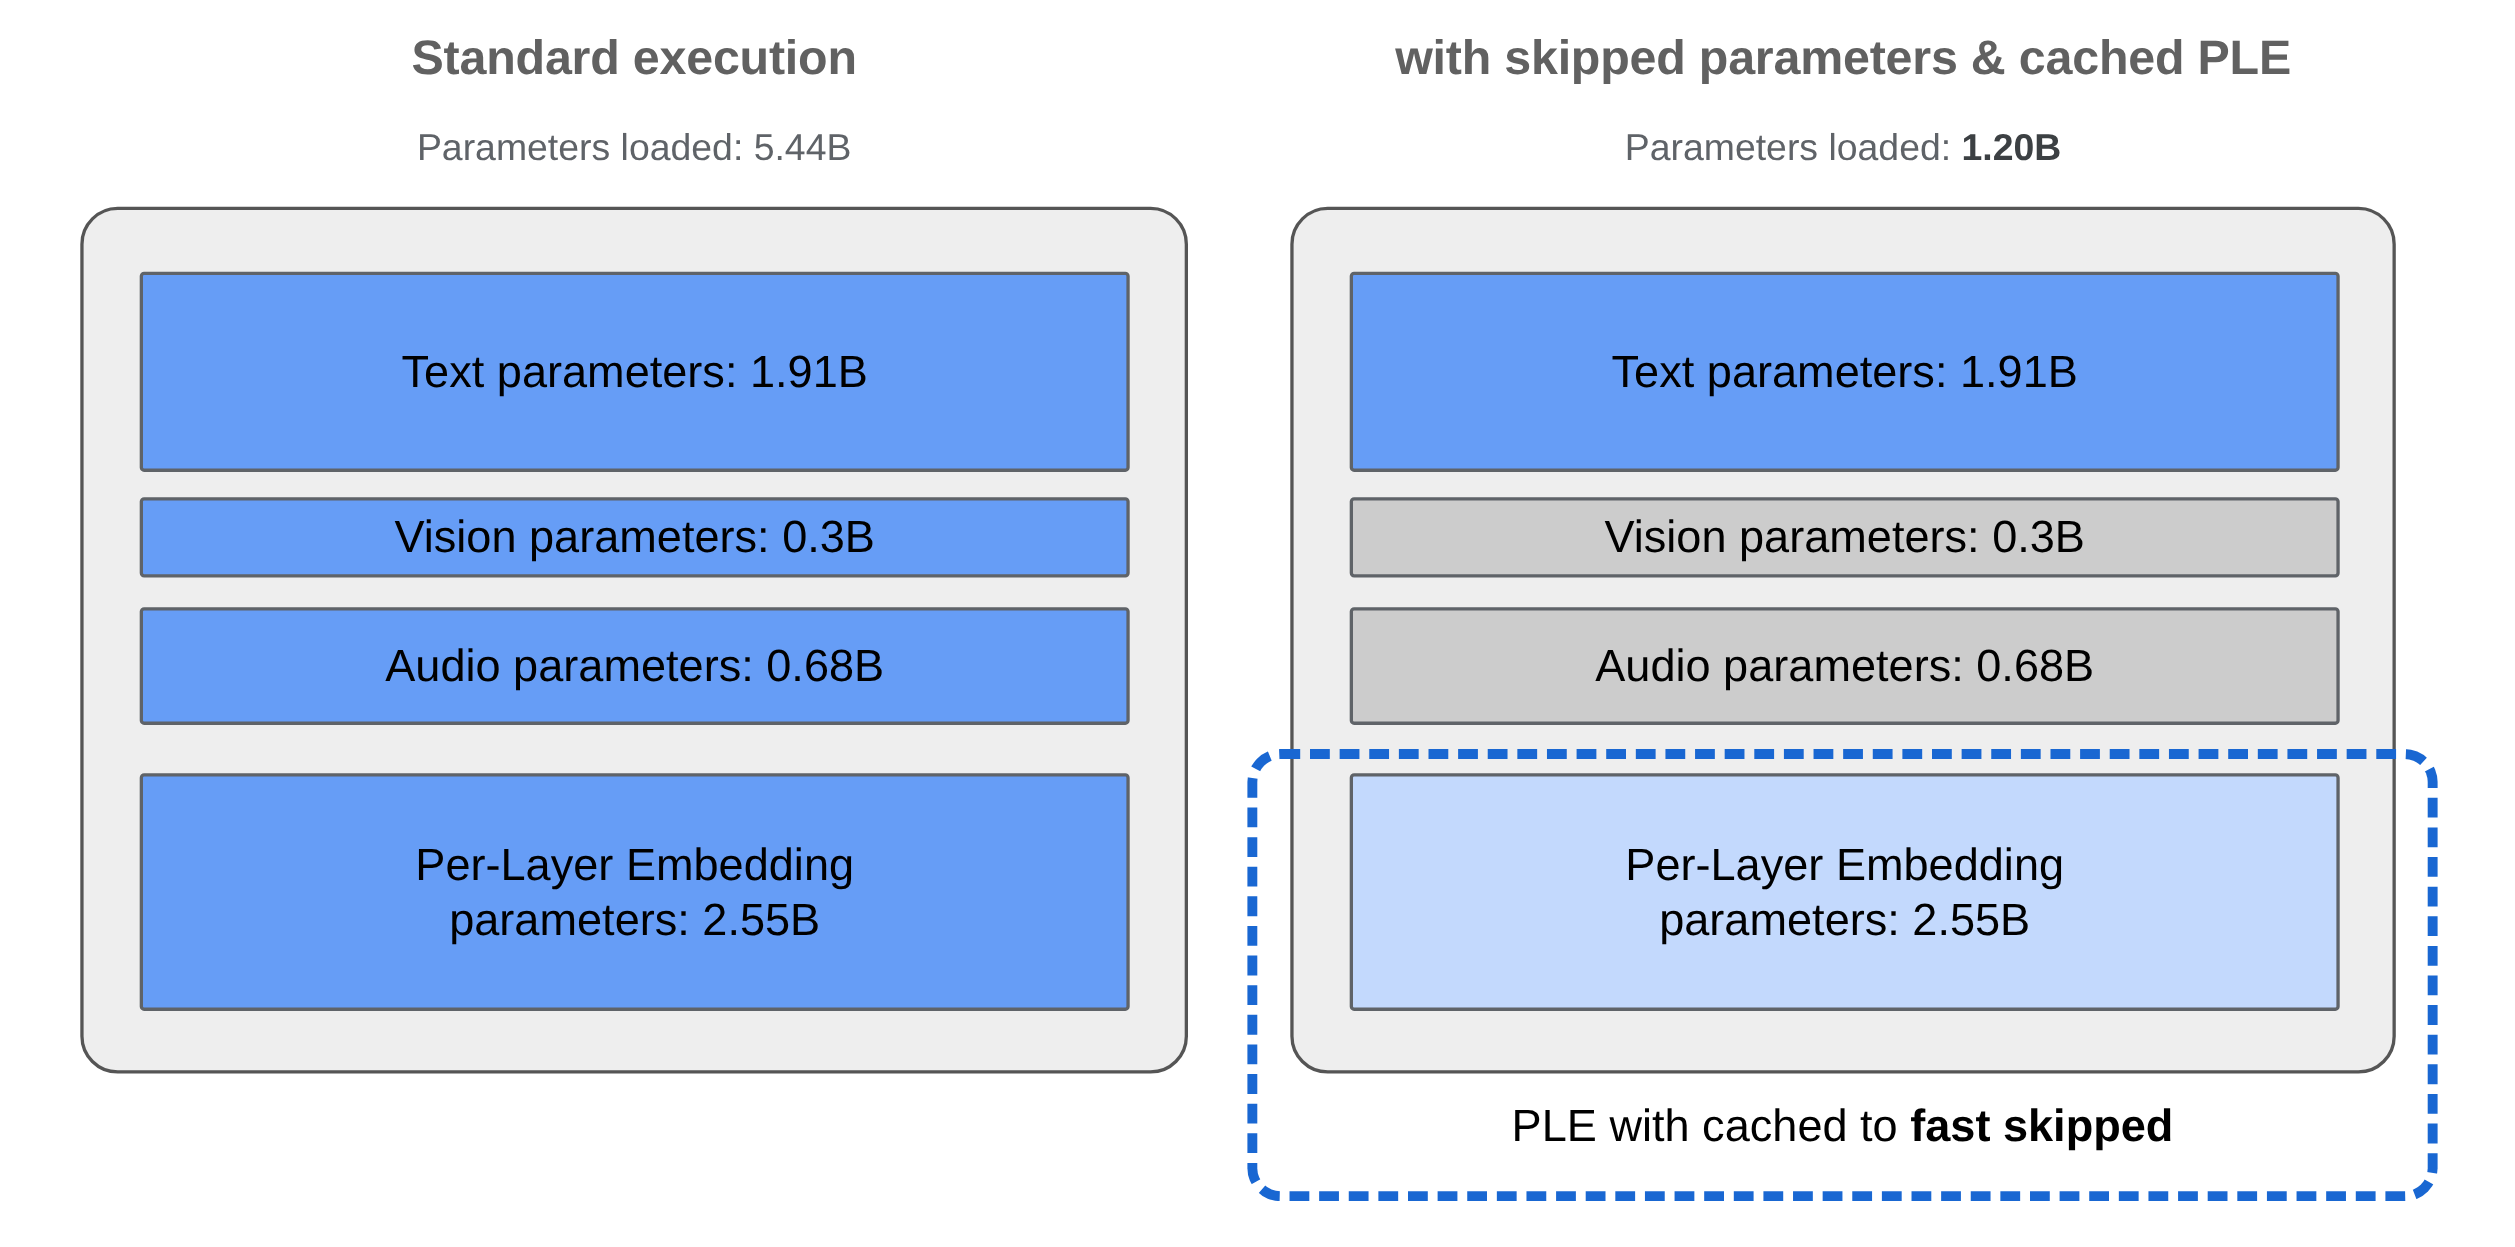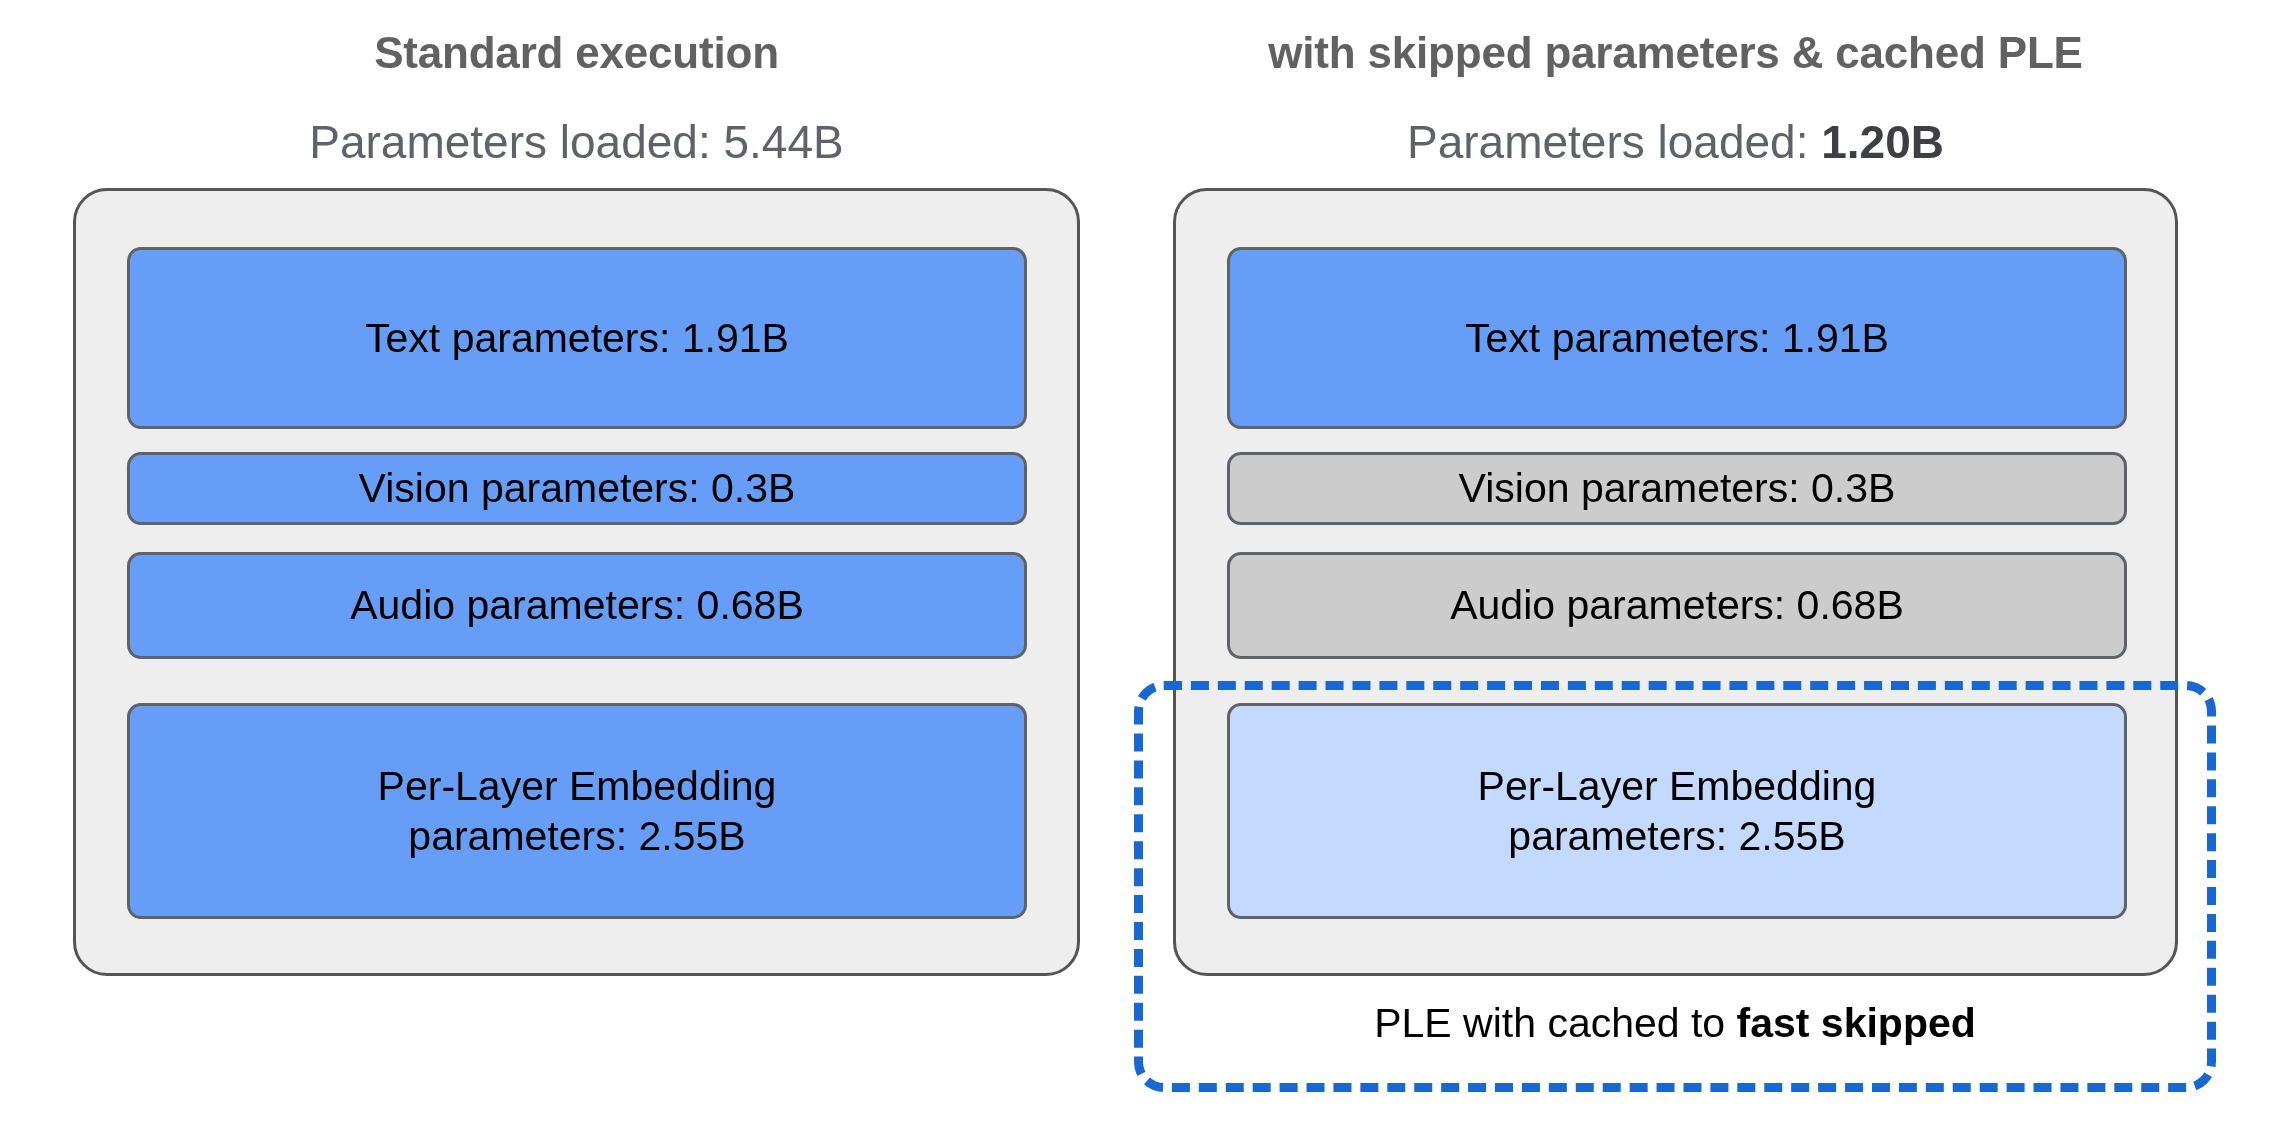--- a/index.html
+++ b/index.html
@@ -27,41 +27,41 @@
     text-align: center;
     font-weight: bold;
     font-size: 44px;
     color: #616161;
     letter-spacing: -0.2px;
     white-space: nowrap;
   }
   .col-subtitle {
     position: absolute;
     text-align: center;
-    font-size: 46px;
+    font-size: 34px;
     color: #5f6368;
     white-space: nowrap;
   }
   .col-subtitle b { font-weight: bold; color: #3c4043; }
 
   
   .panel {
     position: absolute;
     background: #eeeeee;
     border: 3px solid #555555;
     border-radius: 34px;
     box-sizing: border-box;
   }
 
   
   .pbox {
     position: absolute;
     box-sizing: border-box;
     border: 3px solid #5f6368;
-    border-radius: 14px;
+    border-radius: 4px;
     display: flex;
     align-items: center;
     justify-content: center;
     text-align: center;
     font-size: 41px;
     color: #000000;
     line-height: 1.22;
     padding: 0 26px;
   }
   .pbox.blue      { background: #669DF6; }

